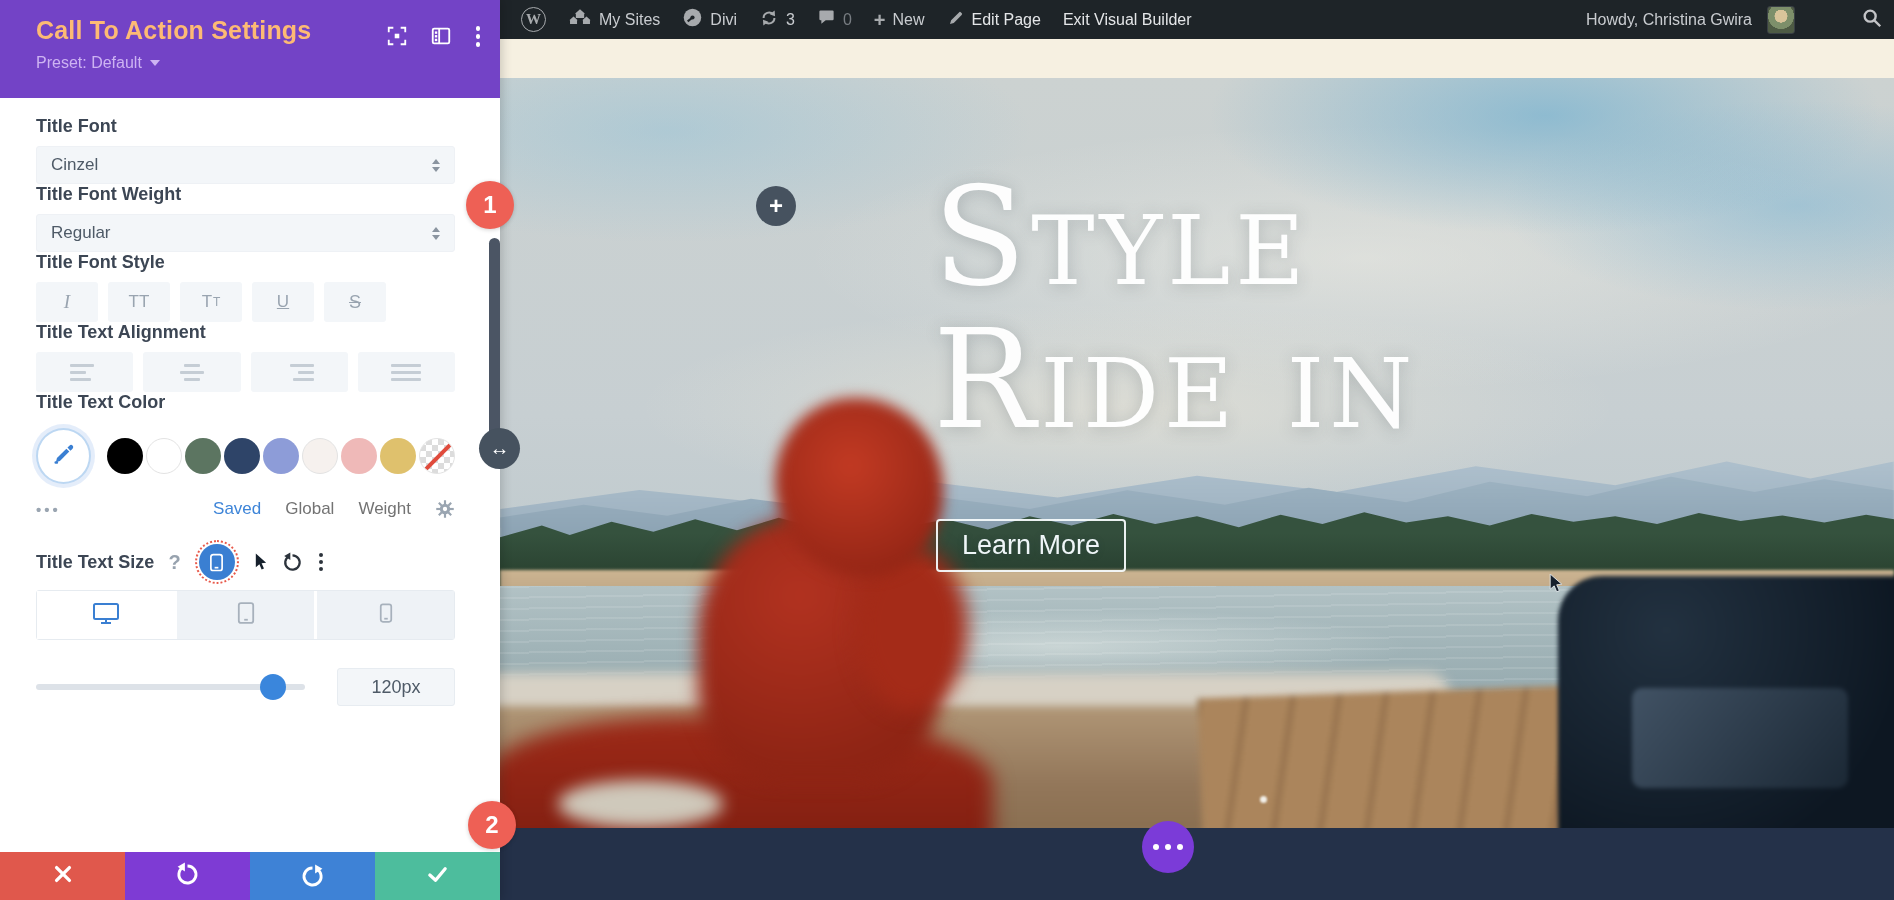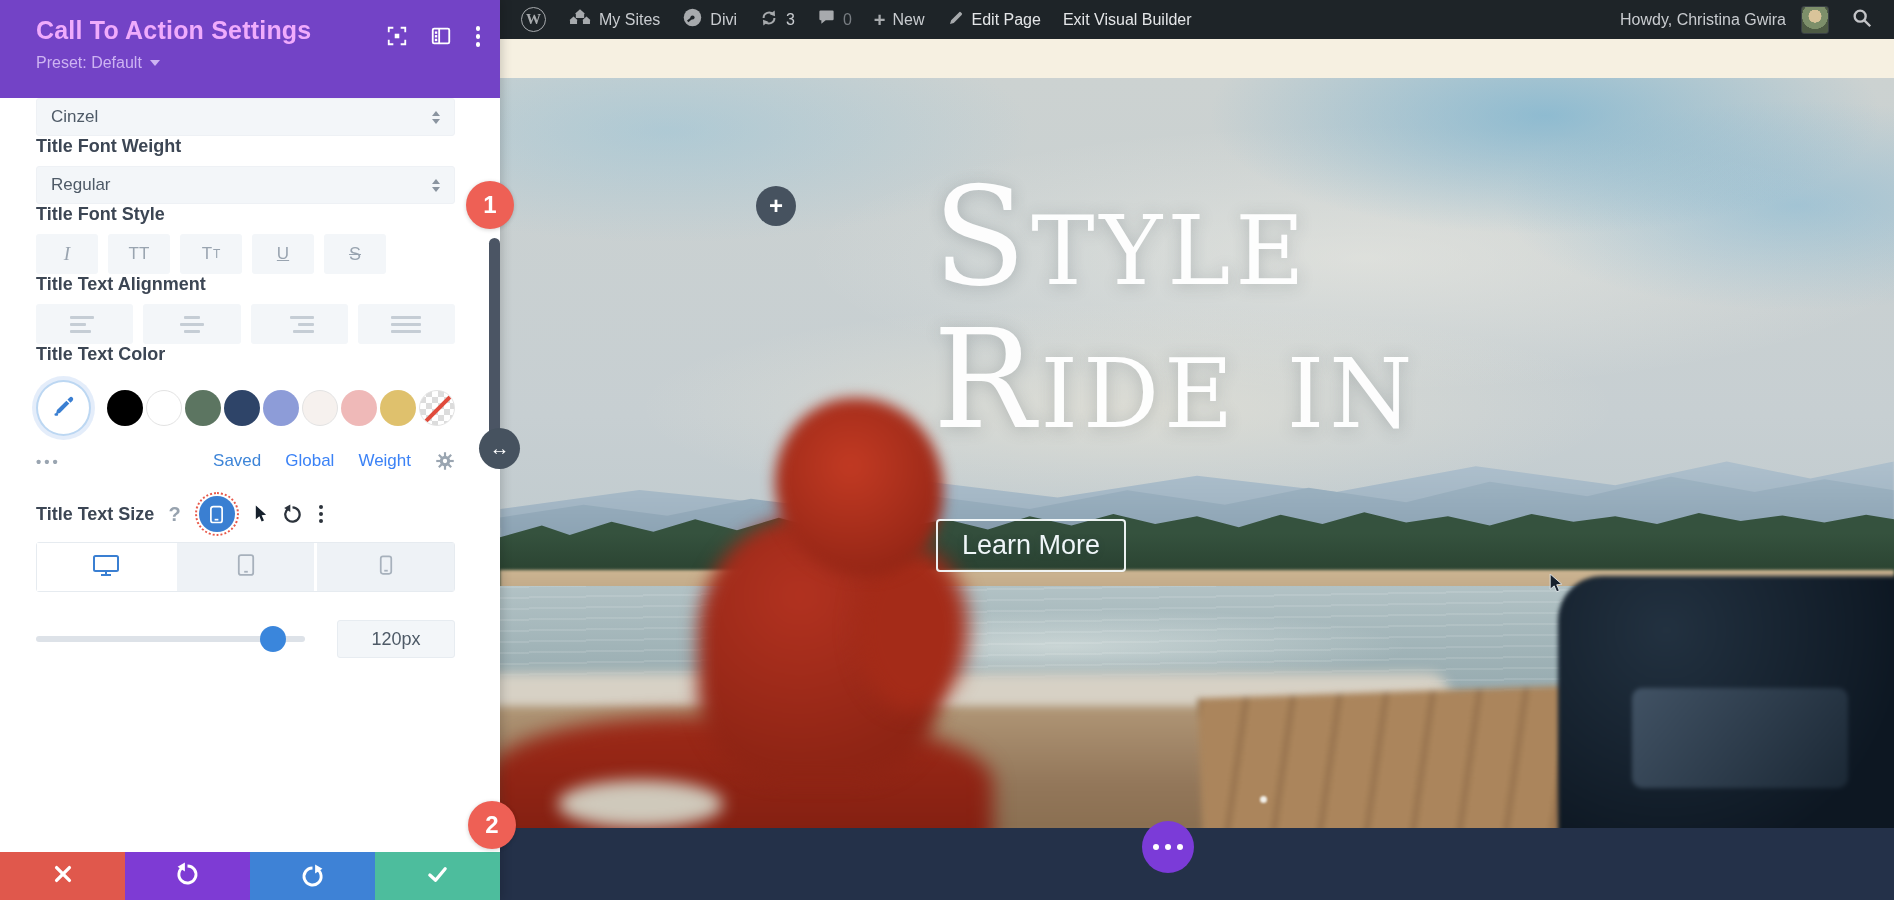--- a/index.html
+++ b/index.html
@@ -7,21 +7,21 @@
   .screen { position:relative; width:1894px; height:900px; overflow:hidden; background:#fff; }
 
   
   .preview { position:absolute; left:500px; top:0; width:1394px; height:900px; }
 
   
   .admin-bar { position:absolute; left:0; top:0; width:100%; height:39px; background:#1e2428;
     display:flex; align-items:center; justify-content:space-between; color:#c9ccd0; font-size:16px; }
   .ab-left, .ab-right { display:flex; align-items:center; height:100%; }
   .ab-left { padding-left:10px; }
-  .ab-right { padding-right:10px; }
+  .ab-right { padding-right:0;gap:44px; }
   .ab-item { display:flex; align-items:center; gap:7px; padding:0 11px; height:100%; cursor:pointer; white-space:nowrap; }
   .ab-item svg { flex:0 0 auto; }
   .wp-logo { width:25px; height:25px; border:1.8px solid #a7aaad; border-radius:50%;
     display:flex; align-items:center; justify-content:center; font-family:"Liberation Serif", serif;
     font-weight:bold; font-size:15px; color:#a7aaad; }
   .ab-dim { color:#787d82; }
   .ab-bright { color:#e4e6e8; }
   .plus-glyph { font-size:20px; font-weight:bold; color:#a7aaad; line-height:1; }
   .avatar { width:28px; height:28px; border-radius:3px; margin-left:8px;
     background:radial-gradient(circle at 50% 35%, #d9c49a 0 30%, #7d8f6a 31% 60%, #4e5b44 61%);
@@ -92,21 +92,21 @@
   
   .page-bottom { position:absolute; left:0; top:828px; width:100%; height:72px; background:#243149; }
   .dots-btn { position:absolute; left:642px; top:-7px; width:52px; height:52px; border-radius:50%;
     background:#7b3bd8; display:flex; align-items:center; justify-content:center; gap:6px; cursor:pointer; }
   .dots-btn i { width:6px; height:6px; border-radius:50%; background:#fff; }
 
   
   .panel { position:absolute; left:0; top:0; width:500px; height:900px; background:#fff; z-index:2;
     box-shadow:2px 0 10px rgba(0,0,0,0.18); }
   .panel-header { height:98px; background:#7343c6; position:relative; padding:16px 0 0 36px; }
-  .panel-title { color:#f0abfc; font-size:25px; font-weight:bold; letter-spacing:0.2px; }
+  .panel-title { color:#fdba74; font-size:25px; font-weight:bold; letter-spacing:0.2px; }
   .panel-preset { margin-top:9px; color:#cdb3f2; font-size:16px; display:flex; align-items:center; gap:8px; cursor:pointer; width:max-content; }
   .caret-down { width:0; height:0; border-left:5px solid transparent; border-right:5px solid transparent; border-top:6px solid #cdb3f2; }
   .header-icons { position:absolute; right:18px; top:24px; display:flex; gap:22px; align-items:center; }
   .header-icons > span { cursor:pointer; display:flex; align-items:center; }
   .kebab { display:flex; flex-direction:column; gap:3.5px; padding:2px; }
   .kebab i { width:4.5px; height:4.5px; border-radius:50%; background:#fff; }
 
   .panel-tabs { height:42px; background:#6c38c0; display:flex; color:rgba(255,255,255,0.95); font-size:17px; }
   .tab { display:flex; align-items:center; justify-content:center; cursor:pointer; }
   .tab-1 { width:133px; } .tab-2 { width:122px; } .tab-3 { width:160px; }
@@ -145,21 +145,21 @@
   .swatches { display:flex; gap:3px; align-items:center; }
   .swatch { width:36px; height:36px; border-radius:50%; cursor:pointer; flex:0 0 auto; }
   .swatch.white { border:1px solid #e3e3e3; }
   .swatch.none { position:relative; border:1px solid #e3e3e3;
     background:conic-gradient(#dcdcdc 0 25%, #fff 0 50%, #dcdcdc 0 75%, #fff 0) 0 0/12px 12px; overflow:hidden; }
   .swatch.none::after { content:""; position:absolute; left:-4px; right:-4px; top:50%; height:4px;
     background:#e04b3c; transform:rotate(-45deg); }
   .color-links { display:flex; align-items:center; margin-top:12px; font-size:17px; }
   .more-dots { color:#9aa5b1; letter-spacing:3px; font-size:15px; font-weight:bold; cursor:pointer; }
   .link-group { margin-left:auto; display:flex; align-items:center; gap:24px; }
-  .clink { color:#3b82f6; cursor:pointer; }
+  .clink { color:#737373; cursor:pointer; }
   .clink.active { color:#3e85d8; }
 
   .size-row { margin-top:24px; display:flex; align-items:center; gap:14px; height:38px; }
   .size-label { font-size:18px; font-weight:bold; color:#3c4654; }
   .help-q { color:#97a2ae; font-weight:bold; font-size:20px; cursor:pointer; }
   .resp-btn { width:36px; height:36px; border-radius:50%; background:#3a7fd2; display:flex;
     align-items:center; justify-content:center; cursor:pointer; }
   .resp-wrap { border:2px dotted #e8594a; border-radius:50%; padding:2px; display:flex; }
   .icon-btn { cursor:pointer; display:flex; align-items:center; }
   .kebab-dark { display:flex; flex-direction:column; gap:3px; padding:2px; cursor:pointer; }
@@ -355,20 +355,21 @@
             <i></i>
             <i></i>
             <i></i>
           </span>
       </div>
     </div>
 
 
     <div class="panel-body">
 
+      <div class="field-label first">Title Font</div>
       <div class="select">
         <span class="select-value">Cinzel</span>
         <span class="sel-arrows">
             <i class="up"></i>
             <i class="dn"></i>
           </span>
       </div>
 
       <div class="field-label">Title Font Weight</div>
       <div class="select">

